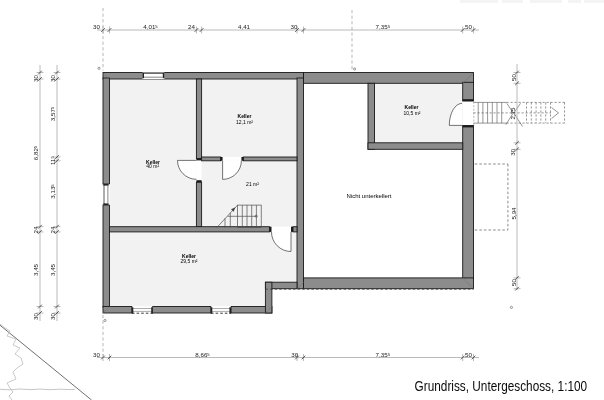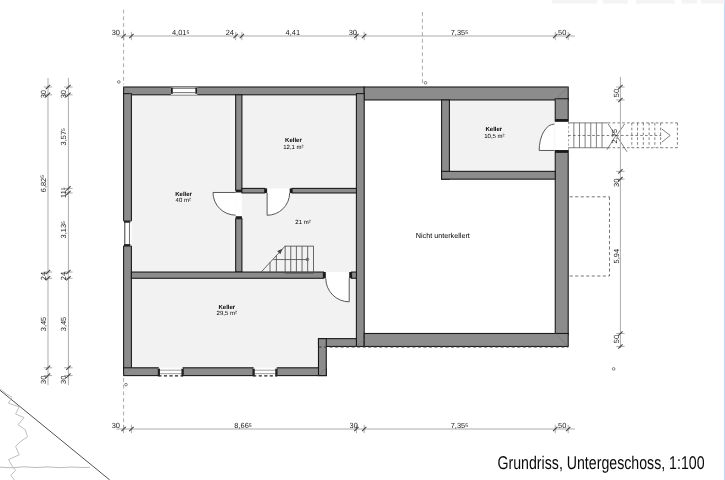--- a/index.html
+++ b/index.html
@@ -1,16 +1,16 @@
 <!DOCTYPE html>
 <html><head>
 <meta charset="utf-8">
 <style>
   html,body{margin:0;padding:0;background:#ffffff;}
-  #canvas{position:relative;width:604px;height:400px;background:#3b82f6;overflow:hidden;
+  #canvas{position:relative;width:604px;height:400px;background:#5eead4;overflow:hidden;
           font-family:"Liberation Sans", sans-serif;}
   svg{position:absolute;left:0;top:0;}
   text{font-family:"Liberation Sans", sans-serif;}
 </style>
 </head>
 <body>
 <div id="canvas">
 <svg width="604" height="400" viewBox="0 0 604 400">
 
   <rect x="0" y="0" width="604" height="400" fill="#ffffff"></rect>

